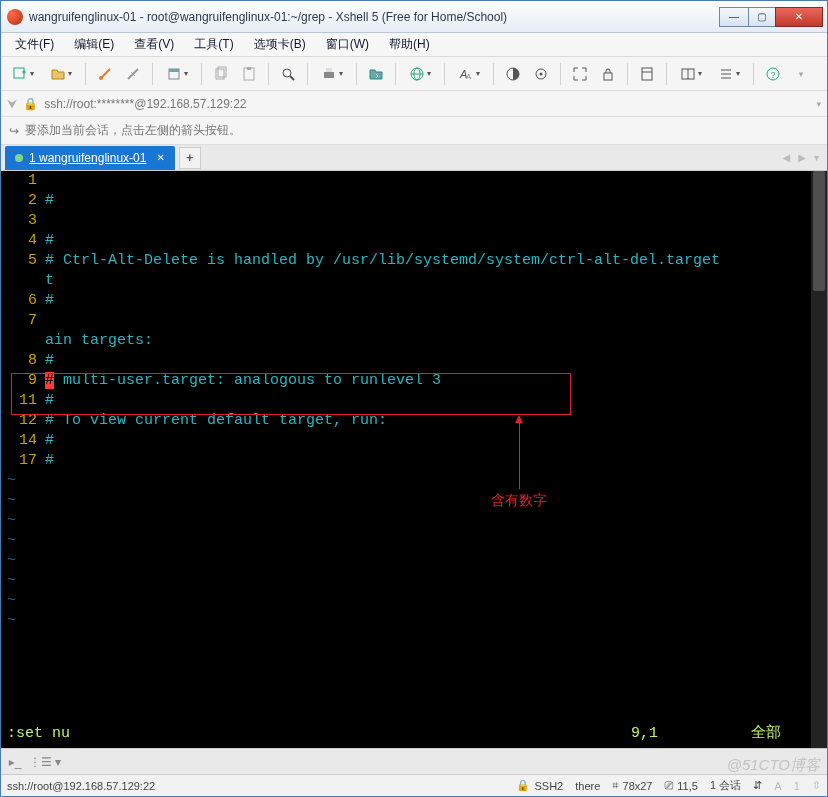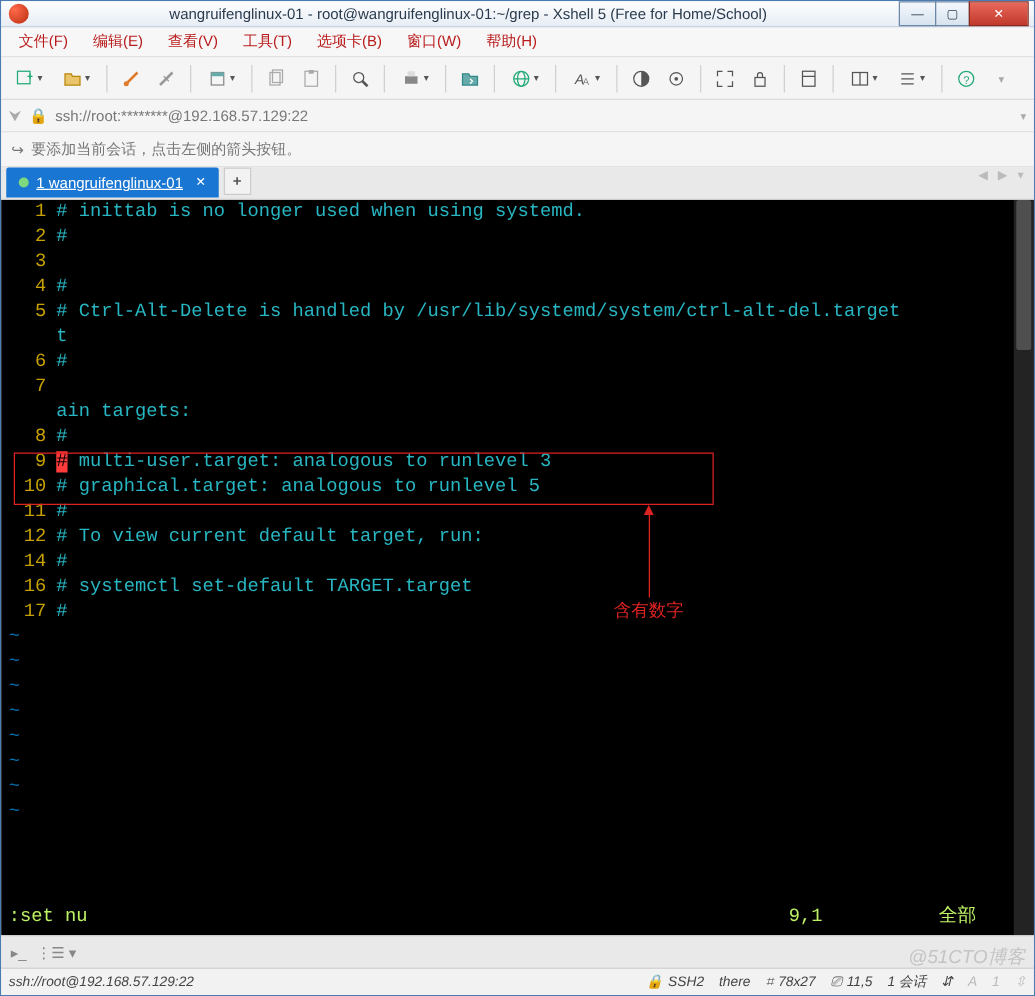--- a/index.html
+++ b/index.html
@@ -1,50 +1,50 @@
 <!DOCTYPE html>
 <html><head>
 <meta charset="utf-8">
 <style>
 * { margin: 0; padding: 0; box-sizing: border-box; }
 body { font-family: "Microsoft YaHei", "Segoe UI", sans-serif; font-size: 12px; background: #fff; width: 828px; height: 797px; overflow: hidden; position: relative; }
 
 
 .window { border: 1px solid #4a7cb1; background: #fff; height: 100%; display: flex; flex-direction: column; }
-.titlebar { background: linear-gradient(#fdfdfe, #e7edf5); border-bottom: 1px solid #b8c7d8; height: 21px; display: flex; align-items: center; padding: 0 4px 0 6px; text-align: center; }
+.titlebar { background: linear-gradient(#fdfdfe, #e7edf5); border-bottom: 1px solid #b8c7d8; height: 32px; display: flex; align-items: center; padding: 0 4px 0 6px; }
 .titlebar .app-icon { width: 16px; height: 16px; background: radial-gradient(circle at 30% 30%, #ff6a4a, #b82d0f); border-radius: 50%; margin-right: 6px; }
 .titlebar .title { flex: 1; color: #2a3b4d; font-size: 12px; }
 .win-btns { display: flex; gap: 0; }
 .win-btn { width: 30px; height: 20px; border: 1px solid #6b88a6; background: linear-gradient(#f4f8fc,#d7e3ef); display: flex; align-items: center; justify-content: center; font-size: 10px; color: #2a3b4d; margin-left: -1px; }
 .win-btn.close { background: linear-gradient(#e9685c,#c1392b); color: #fff; width: 48px; border-color: #8a2a1f; }
 .win-btn.max { width: 28px; }
 .win-btn.min { width: 30px; }
 
 
 .menubar { background: #f7f7f7; border-bottom: 1px solid #dcdcdc; height: 24px; display: flex; align-items: center; padding: 0 6px; gap: 4px; }
-.menubar .menu { padding: 2px 8px; color: #b91c1c; }
+.menubar .menu { padding: 2px 8px; color: #0f172a; }
 
 
 .toolbar { background: #f5f5f5; border-bottom: 1px solid #dcdcdc; height: 34px; display: flex; align-items: center; padding: 0 6px; gap: 6px; }
 .toolbar .sep { width: 1px; height: 22px; background: #d0d0d0; margin: 0 2px; }
 .tbtn { width: 22px; height: 22px; display: flex; align-items: center; justify-content: center; color: #555; position: relative; }
 .tbtn.dd::after { content: "▾"; font-size: 8px; margin-left: 2px; color: #555; }
 .tbtn.wide { width: 32px; }
 .tbtn svg { width: 16px; height: 16px; }
 
 
 .addrbar { background: #f5f5f5; border-bottom: 1px solid #dcdcdc; height: 26px; display: flex; align-items: center; padding: 0 6px; gap: 6px; color: #777; }
 .addrbar .lock { color: #999; }
 .addr-input { flex: 1; }
 
 
 .hintbar { background: #f5f5f5; border-bottom: 1px solid #dcdcdc; height: 28px; display: flex; align-items: center; padding: 0 8px; color: #777; gap: 6px; }
 
 
-.tabbar { background: #e9e9e9; height: 26px; display: flex; align-items: flex-start; padding: 0 4px; border-bottom: 1px solid #ccc; }
+.tabbar { background: #e9e9e9; height: 26px; display: flex; align-items: center; padding: 0 4px; border-bottom: 1px solid #ccc; }
 .tab { background: #1976d2; color: #fff; padding: 4px 10px; display: flex; align-items: center; gap: 6px; font-size: 12px; border-radius: 2px 2px 0 0; height: 24px; }
 .tab .dot { width: 8px; height: 8px; background: #7ed87e; border-radius: 50%; }
 .tab .x { font-size: 10px; margin-left: 4px; }
 .tab-new { width: 22px; height: 22px; background: #f2f2f2; border: 1px solid #ccc; margin-left: 4px; display: flex; align-items: center; justify-content: center; color: #555; font-weight: bold; }
 .tabbar .spacer { flex: 1; }
 .tabbar .tab-nav { color: #bbb; padding: 0 4px; font-size: 10px; }
 
 
 .terminal { flex: 1; background: #000; color: #0aa; font-family: "Consolas","Courier New",monospace; font-size: 15px; line-height: 20px; position: relative; overflow: hidden; }
 .term-inner { position: absolute; left:0; right:16px; top:0; bottom:0; overflow: hidden; }
@@ -66,21 +66,21 @@
 .redlabel { position: absolute; color: #d22; font-family: "Microsoft YaHei"; font-size: 14px; }
 .arrowhead { position:absolute; width:0;height:0;border-left:4px solid transparent;border-right:4px solid transparent;border-bottom:8px solid #d22; }
 
 
 .sendbar { background: #e9e9e9; border-top: 1px solid #ccc; height: 26px; display: flex; align-items: center; padding: 0 6px; gap: 6px; color: #888; }
 .sendbar .sb-icon { width: 16px; text-align:center;}
 .sendbar .sb-input { flex: 1; }
 .sendbar .sb-dd { color: #888; }
 
 
-.statusbar { background: #f2f2f2; border-top: 1px solid #ccc; height: 22px; display: flex; align-items: center; padding: 0 6px; gap: 12px; color: #444; font-size: 11px; font-style: italic; }
+.statusbar { background: #f2f2f2; border-top: 1px solid #ccc; height: 22px; display: flex; align-items: center; padding: 0 6px; gap: 12px; color: #444; font-size: 11px; }
 .statusbar .spacer { flex: 1; }
 .statusbar .cell { display:flex; align-items:center; gap:4px;}
 .watermark { position: absolute; right: 8px; bottom: 22px; color: rgba(180,180,180,0.7); font-size: 15px; font-style: italic; pointer-events:none;}
 </style>
 </head>
 <body>
 
 <div class="window">
 
   <div class="titlebar">
@@ -263,21 +263,20 @@
     <div class="spacer"></div>
     <span class="tab-nav">◀</span>
     <span class="tab-nav">▶</span>
     <span class="tab-nav">▾</span>
   </div>
 
   <div class="terminal">
     <div class="term-inner" id="term-inner">
         <div class="line">
           <span class="ln">1</span>
-          <span class="code"># inittab is no longer used when using systemd.</span>
         </div>
         <div class="line">
           <span class="ln">2</span>
           <span class="code">#</span>
         </div>
         <div class="line">
           <span class="ln">3</span>
         </div>
         <div class="line">
           <span class="ln">4</span>
@@ -304,38 +303,30 @@
         </div>
         <div class="line">
           <span class="ln">8</span>
           <span class="code">#</span>
         </div>
         <div class="line">
           <span class="ln">9</span>
           <span class="code"><span class="hl">#</span> multi-user.target: analogous to runlevel 3</span>
         </div>
         <div class="line">
-          <span class="ln">10</span>
-          <span class="code"># graphical.target: analogous to runlevel 5</span>
-        </div>
-        <div class="line">
           <span class="ln">11</span>
           <span class="code">#</span>
         </div>
         <div class="line">
           <span class="ln">12</span>
           <span class="code"># To view current default target, run:</span>
         </div>
         <div class="line">
           <span class="ln">14</span>
           <span class="code">#</span>
-        </div>
-        <div class="line">
-          <span class="ln">16</span>
-          <span class="code"># systemctl set-default TARGET.target</span>
         </div>
         <div class="line">
           <span class="ln">17</span>
           <span class="code">#</span>
         </div>
         <div class="line">
           <span class="tilde">~</span>
         </div>
         <div class="line">
           <span class="tilde">~</span>

